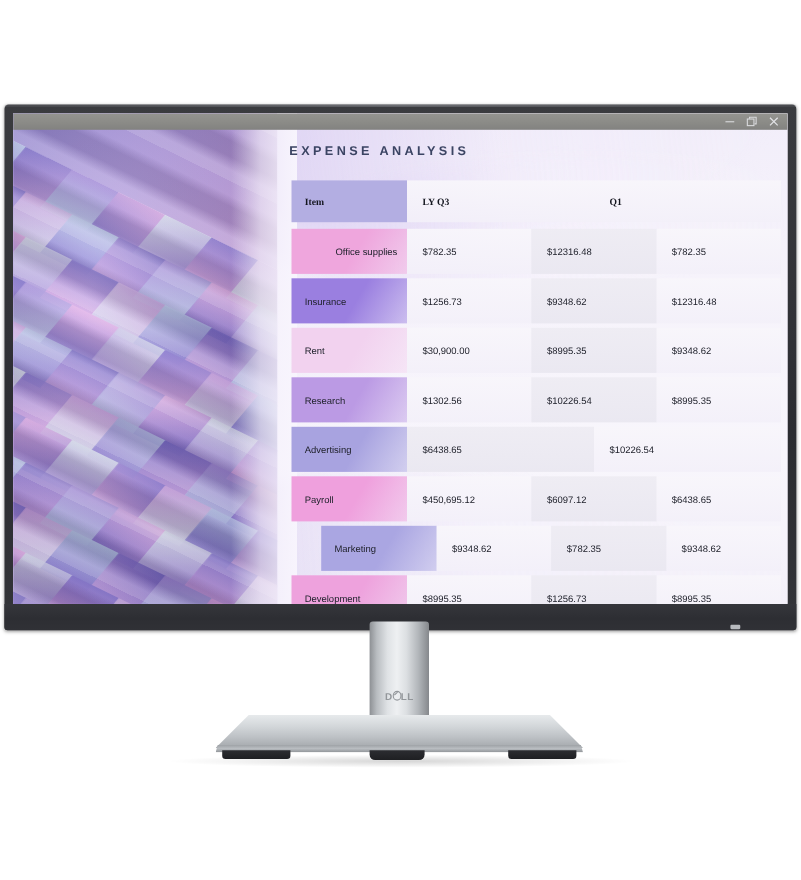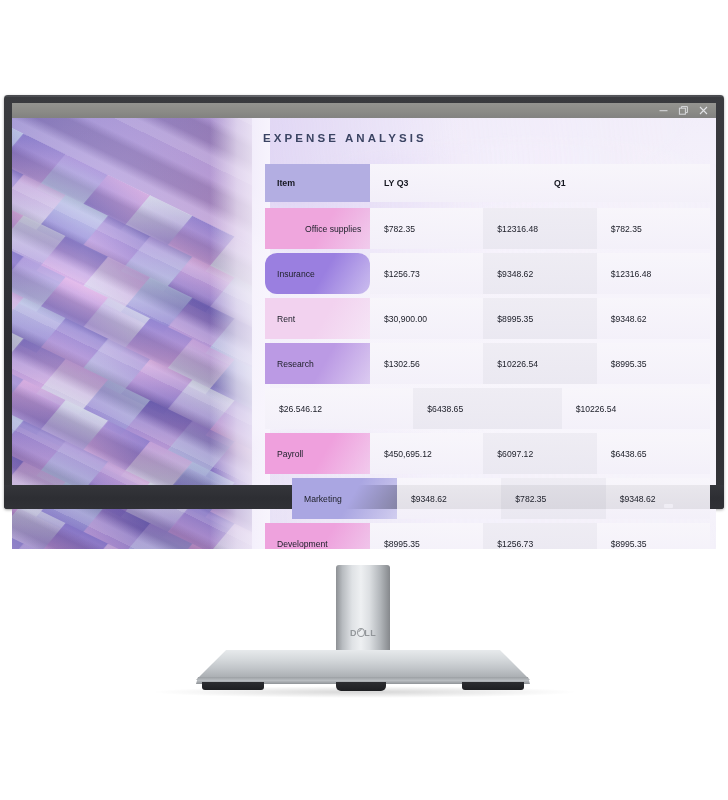--- a/index.html
+++ b/index.html
@@ -22,21 +22,21 @@
     left: 0; top: 0;
     width: 728px; height: 800px;
   }
 
   
   #monitor-bezel {
     position: absolute;
     left: 4px;
     top: 95px;
     width: 720px;
-    height: 414px;
+    height: 478px;
     background: linear-gradient(180deg,#3a3b3f 0%, #303136 46%, #2b2c31 62%, #343539 100%);
     border-radius: 4px 4px 3px 3px;
     box-shadow: 0 1px 3px rgba(0,0,0,0.35);
   }
   
   #bezel-top-highlight {
     position: absolute;
     left: 0; top: 0;
     width: 100%; height: 2px;
     background: linear-gradient(90deg, rgba(120,122,128,.25), rgba(150,152,158,.55), rgba(120,122,128,.25));
@@ -202,21 +202,21 @@
   }
   .cell-v {
     flex: 1 1 0;
     padding-left: 14px;
     position: relative;
   }
   .cell-v.c1 { background: linear-gradient(180deg, rgba(248,246,251,.93), rgba(243,240,249,.90)); }
   .cell-v.c2 { background: linear-gradient(180deg, rgba(238,236,243,.93), rgba(233,231,240,.90)); }
   .cell-v.c3 { background: linear-gradient(180deg, rgba(248,246,251,.93), rgba(243,240,249,.90)); }
 
-  .trow.header .cell { font-weight: 700; font-size: 8.8px; color: #14161f; }
+  .trow.header .cell { font-weight: 700; font-size: 8.8px; color: #14161f; font-family: Liberation Serif, serif; }
   .trow.header .cell-item { background: #b3aee2; }
   .trow.header { height: 38px; margin-bottom: 6px; }
 
   
   #stand-neck {
     position: absolute;
     left: 336px;
     top: 565px;
     width: 54px;
     height: 98px;
@@ -435,39 +435,39 @@
               <div class="cell cell-v c1">LY Q3</div>
               <div class="cell cell-v c3">Q1</div>
             </div>
             <div class="trow">
               <div class="cell cell-item" style="background: linear-gradient(120deg, rgb(239, 166, 221) 0%, rgb(239, 166, 221) 55%, rgba(255, 255, 255, 0.22) 140%); padding-left: 40px;">Office supplies</div>
               <div class="cell cell-v c1">$782.35</div>
               <div class="cell cell-v c2">$12316.48</div>
               <div class="cell cell-v c3">$782.35</div>
             </div>
             <div class="trow">
-              <div class="cell cell-item" style="background: linear-gradient(120deg, rgb(154, 127, 224) 0%, rgb(154, 127, 224) 55%, rgba(255, 255, 255, 0.22) 140%); border-radius: 12px;">Insurance</div>
+              <div class="cell cell-item" style="background: linear-gradient(120deg, rgb(154, 127, 224) 0%, rgb(154, 127, 224) 55%, rgba(255, 255, 255, 0.22) 140%);">Insurance</div>
               <div class="cell cell-v c1">$1256.73</div>
               <div class="cell cell-v c2">$9348.62</div>
               <div class="cell cell-v c3">$12316.48</div>
             </div>
             <div class="trow">
               <div class="cell cell-item" style="background: linear-gradient(120deg, rgb(242, 210, 239) 0%, rgb(242, 210, 239) 55%, rgba(255, 255, 255, 0.22) 140%);">Rent</div>
               <div class="cell cell-v c1">$30,900.00</div>
               <div class="cell cell-v c2">$8995.35</div>
               <div class="cell cell-v c3">$9348.62</div>
             </div>
             <div class="trow">
               <div class="cell cell-item" style="background: linear-gradient(120deg, rgb(187, 154, 228) 0%, rgb(187, 154, 228) 55%, rgba(255, 255, 255, 0.22) 140%);">Research</div>
               <div class="cell cell-v c1">$1302.56</div>
               <div class="cell cell-v c2">$10226.54</div>
               <div class="cell cell-v c3"> $8995.35</div>
             </div>
             <div class="trow">
-              <div class="cell cell-v c1">$26.546.12</div>
+              <div class="cell cell-item" style="background: linear-gradient(120deg, rgb(168, 163, 224) 0%, rgb(168, 163, 224) 55%, rgba(255, 255, 255, 0.22) 140%);">Advertising</div>
               <div class="cell cell-v c2">$6438.65</div>
               <div class="cell cell-v c3">$10226.54</div>
             </div>
             <div class="trow">
               <div class="cell cell-item" style="background: linear-gradient(120deg, rgb(239, 160, 221) 0%, rgb(239, 160, 221) 55%, rgba(255, 255, 255, 0.22) 140%);">Payroll</div>
               <div class="cell cell-v c1">$450,695.12</div>
               <div class="cell cell-v c2">$6097.12</div>
               <div class="cell cell-v c3"> $6438.65</div>
             </div>
             <div class="trow">

